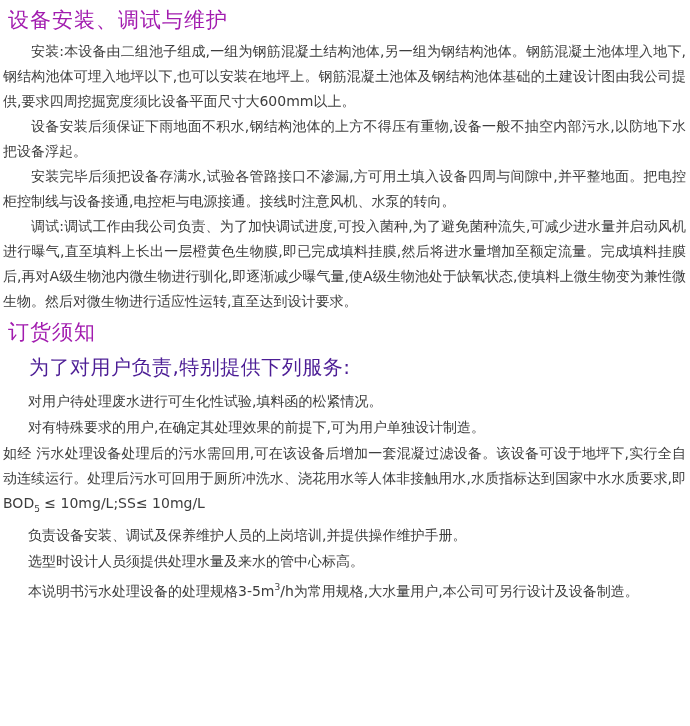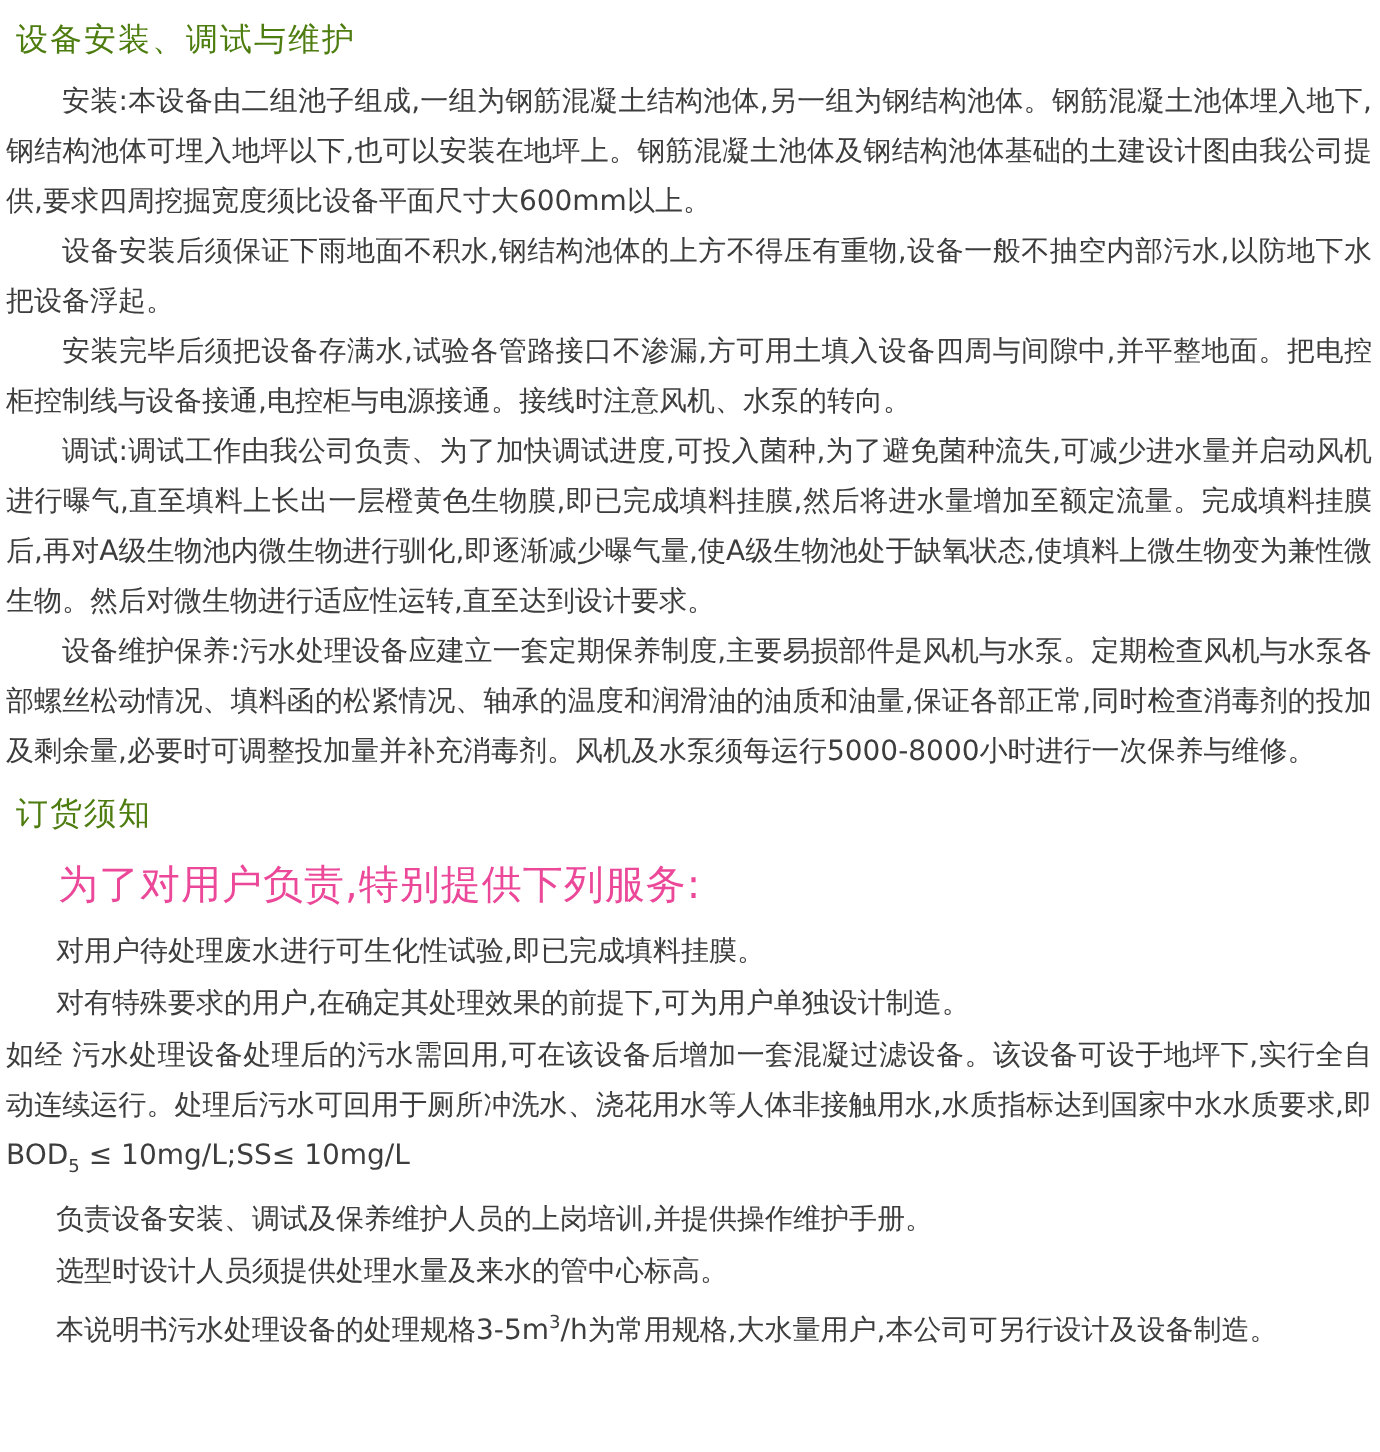--- a/index.html
+++ b/index.html
@@ -13,42 +13,42 @@
   }
   .doc {
     box-sizing: border-box;
     width: 690px;
     min-height: 726px;
     padding: 2px 4px 4px 3px;
     color: #3d3d3d;
     overflow: hidden;
   }
   .green-heading {
-    font-size: 16px;
+    font-size: 21px;
     line-height: 28px;
     font-weight: normal;
-    color: #4d7c0f;
+    color: #a21caf;
     margin: 4px 0 5px 5px;
     letter-spacing: 1px;
   }
   .para {
     font-size: 14px;
     line-height: 25px;
     text-align: justify;
     margin: 0;
     word-break: break-all;
   }
   .para.first-indent {
     text-indent: 2em;
   }
   .subtitle {
     font-size: 20px;
     line-height: 26px;
     font-weight: normal;
-    color: #ec4899;
+    color: #4c1d95;
     margin: 8px 0 9px 26px;
     letter-spacing: 0.5px;
   }
   .item {
     font-size: 14px;
     line-height: 25px;
     margin: 1px 0 1px 25px;
     text-align: left;
   }
   .reuse-para {
@@ -74,29 +74,28 @@
 
   <p class="para first-indent">安装:本设备由二组池子组成,一组为钢筋混凝土结构池体,另一组为钢结构池体。钢筋混凝土池体埋入地下,钢结构池体可埋入地坪以下,也可以安装在地坪上。钢筋混凝土池体及钢结构池体基础的土建设计图由我公司提供,要求四周挖掘宽度须比设备平面尺寸大600mm以上。</p>
 
 
   <p class="para first-indent">设备安装后须保证下雨地面不积水,钢结构池体的上方不得压有重物,设备一般不抽空内部污水,以防地下水把设备浮起。</p>
 
   <p class="para first-indent">安装完毕后须把设备存满水,试验各管路接口不渗漏,方可用土填入设备四周与间隙中,并平整地面。把电控柜控制线与设备接通,电控柜与电源接通。接线时注意风机、水泵的转向。</p>
 
   <p class="para first-indent">调试:调试工作由我公司负责、为了加快调试进度,可投入菌种,为了避免菌种流失,可减少进水量并启动风机进行曝气,直至填料上长出一层橙黄色生物膜,即已完成填料挂膜,然后将进水量增加至额定流量。完成填料挂膜后,再对A级生物池内微生物进行驯化,即逐渐减少曝气量,使A级生物池处于缺氧状态,使填料上微生物变为兼性微生物。然后对微生物进行适应性运转,直至达到设计要求。</p>
 
-  <p class="para first-indent">设备维护保养:污水处理设备应建立一套定期保养制度,主要易损部件是风机与水泵。定期检查风机与水泵各部螺丝松动情况、填料函的松紧情况、轴承的温度和润滑油的油质和油量,保证各部正常,同时检查消毒剂的投加及剩余量,必要时可调整投加量并补充消毒剂。风机及水泵须每运行5000-8000小时进行一次保养与维修。</p>
 
   <h1 class="green-heading">订货须知</h1>
 
   <h2 class="subtitle">为了对用户负责,特别提供下列服务:</h2>
 
   <div class="sec2-items">
 
-    <p class="item">对用户待处理废水进行可生化性试验,即已完成填料挂膜。</p>
+    <p class="item">对用户待处理废水进行可生化性试验,填料函的松紧情况。</p>
 
     <p class="item">对有特殊要求的用户,在确定其处理效果的前提下,可为用户单独设计制造。</p>
 
     <p class="reuse-para"><span>如经 污水处理设备处理后的污水需回用,可在该设备后增加一套混凝过滤设备。该设备可设于地坪下,实行全自动连续运行。处理后污水可回用于厕所冲洗水、浇花用水等人体非接触用水,水质指标达到国家中水水质要求,即BOD</span><sub class="small">5</sub><span> ≤ 10mg/L;SS≤ 10mg/L</span></p>
 
     <p class="item">负责设备安装、调试及保养维护人员的上岗培训,并提供操作维护手册。</p>
 
     <p class="item">选型时设计人员须提供处理水量及来水的管中心标高。</p>
 
     <p class="item"><span>本说明书污水处理设备的处理规格3-5m</span><sup class="small">3</sup><span>/h为常用规格,大水量用户,本公司可另行设计及设备制造。</span></p>

